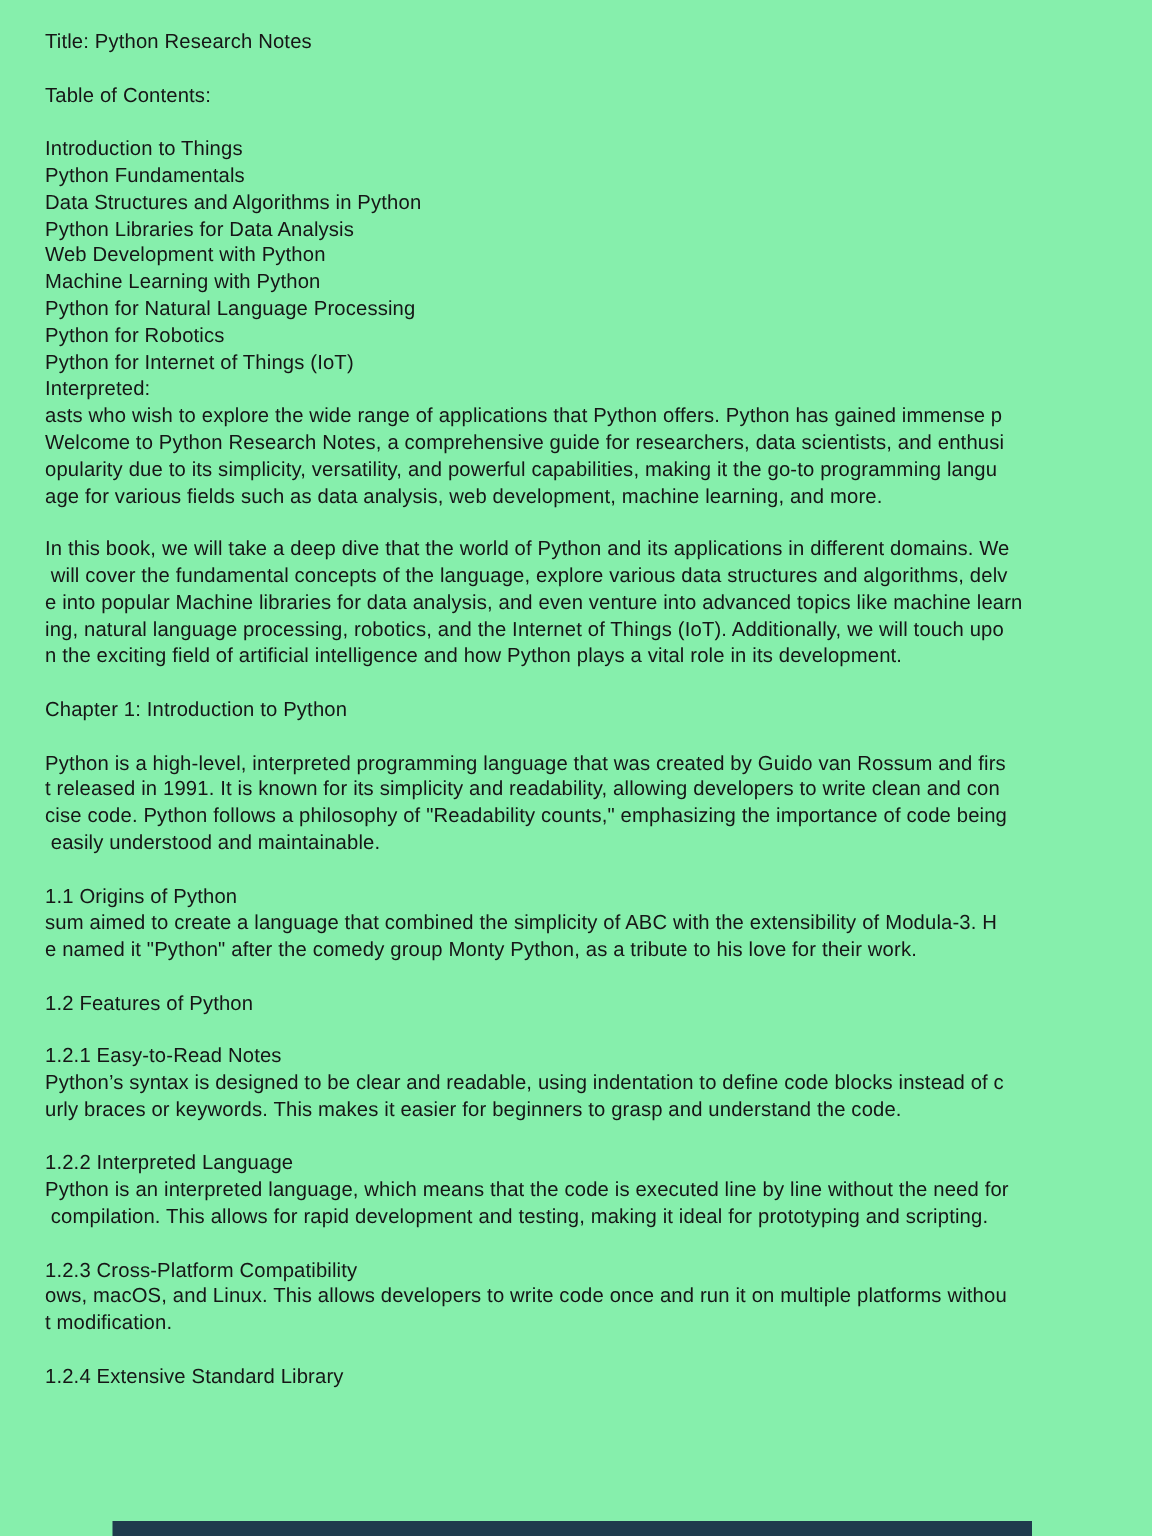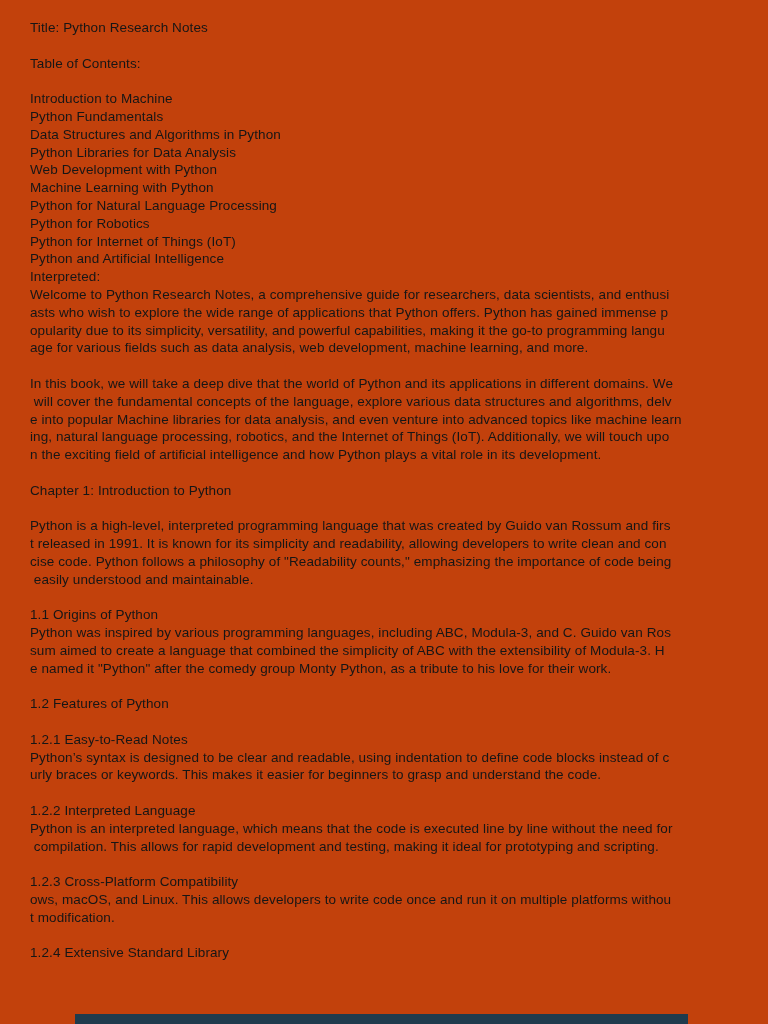--- a/index.html
+++ b/index.html
@@ -8,21 +8,21 @@
     height: 1024px;
     position: relative;
     overflow: hidden;
     background: #ffffff;
     font-family: "Liberation Sans", sans-serif;
   }
   .page {
     position: absolute;
     left: 0; top: 0;
     width: 768px; height: 1024px;
-    background: #c2410c;
+    background: #86efac;
   }
   .doc {
     position: absolute;
     left: 30px;
     top: 19px;
     font-size: 13.5px;
     line-height: 17.8px;
     letter-spacing: 0.1px;
     color: #161616;
   }
@@ -41,51 +41,49 @@
 </style>
 </head>
 <body style="background: rgb(255, 255, 255);">
 
 <div class="page">
   <div class="doc" style="color: rgb(22, 22, 22);">
       <div class="line">Title: Python Research Notes</div>
       <div class="line"></div>
       <div class="line">Table of Contents:</div>
       <div class="line"></div>
-      <div class="line">Introduction to Machine</div>
+      <div class="line">Introduction to Things</div>
       <div class="line">Python Fundamentals</div>
       <div class="line">Data Structures and Algorithms in Python</div>
       <div class="line">Python Libraries for Data Analysis</div>
       <div class="line">Web Development with Python</div>
       <div class="line">Machine Learning with Python</div>
       <div class="line">Python for Natural Language Processing</div>
       <div class="line">Python for Robotics</div>
       <div class="line">Python for Internet of Things (IoT)</div>
-      <div class="line">Python and Artificial Intelligence</div>
       <div class="line">Interpreted:</div>
+      <div class="line">asts who wish to explore the wide range of applications that Python offers. Python has gained immense p</div>
       <div class="line">Welcome to Python Research Notes, a comprehensive guide for researchers, data scientists, and enthusi</div>
-      <div class="line">asts who wish to explore the wide range of applications that Python offers. Python has gained immense p</div>
       <div class="line">opularity due to its simplicity, versatility, and powerful capabilities, making it the go-to programming langu</div>
       <div class="line">age for various fields such as data analysis, web development, machine learning, and more.</div>
       <div class="line"></div>
       <div class="line">In this book, we will take a deep dive that the world of Python and its applications in different domains. We</div>
       <div class="line"> will cover the fundamental concepts of the language, explore various data structures and algorithms, delv</div>
       <div class="line">e into popular Machine libraries for data analysis, and even venture into advanced topics like machine learn</div>
       <div class="line">ing, natural language processing, robotics, and the Internet of Things (IoT). Additionally, we will touch upo</div>
       <div class="line">n the exciting field of artificial intelligence and how Python plays a vital role in its development.</div>
       <div class="line"></div>
       <div class="line">Chapter 1: Introduction to Python</div>
       <div class="line"></div>
       <div class="line">Python is a high-level, interpreted programming language that was created by Guido van Rossum and firs</div>
       <div class="line">t released in 1991. It is known for its simplicity and readability, allowing developers to write clean and con</div>
       <div class="line">cise code. Python follows a philosophy of "Readability counts," emphasizing the importance of code being</div>
       <div class="line"> easily understood and maintainable.</div>
       <div class="line"></div>
       <div class="line">1.1 Origins of Python</div>
-      <div class="line">Python was inspired by various programming languages, including ABC, Modula-3, and C. Guido van Ros</div>
       <div class="line">sum aimed to create a language that combined the simplicity of ABC with the extensibility of Modula-3. H</div>
       <div class="line">e named it "Python" after the comedy group Monty Python, as a tribute to his love for their work.</div>
       <div class="line"></div>
       <div class="line">1.2 Features of Python</div>
       <div class="line"></div>
       <div class="line">1.2.1 Easy-to-Read Notes</div>
       <div class="line">Python’s syntax is designed to be clear and readable, using indentation to define code blocks instead of c</div>
       <div class="line">urly braces or keywords. This makes it easier for beginners to grasp and understand the code.</div>
       <div class="line"></div>
       <div class="line">1.2.2 Interpreted Language</div>

